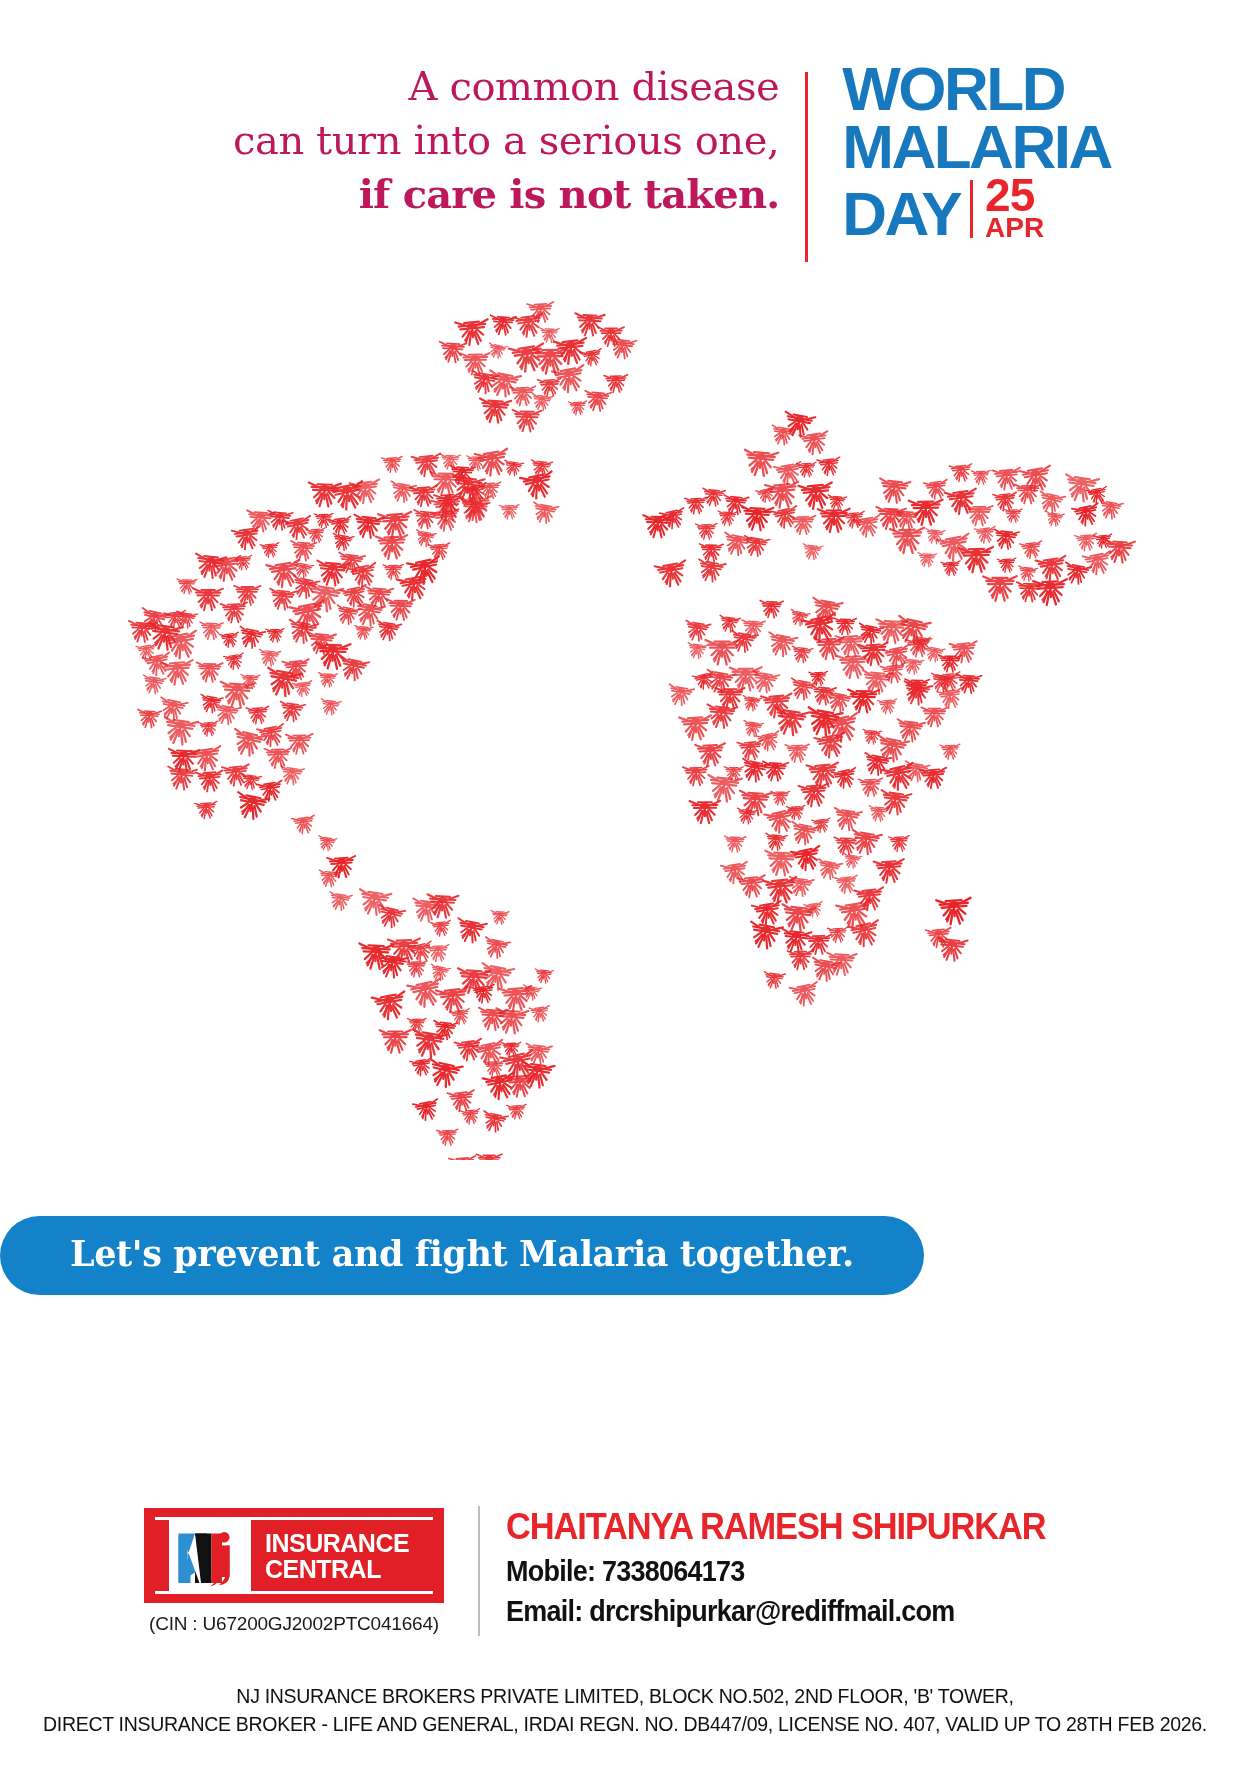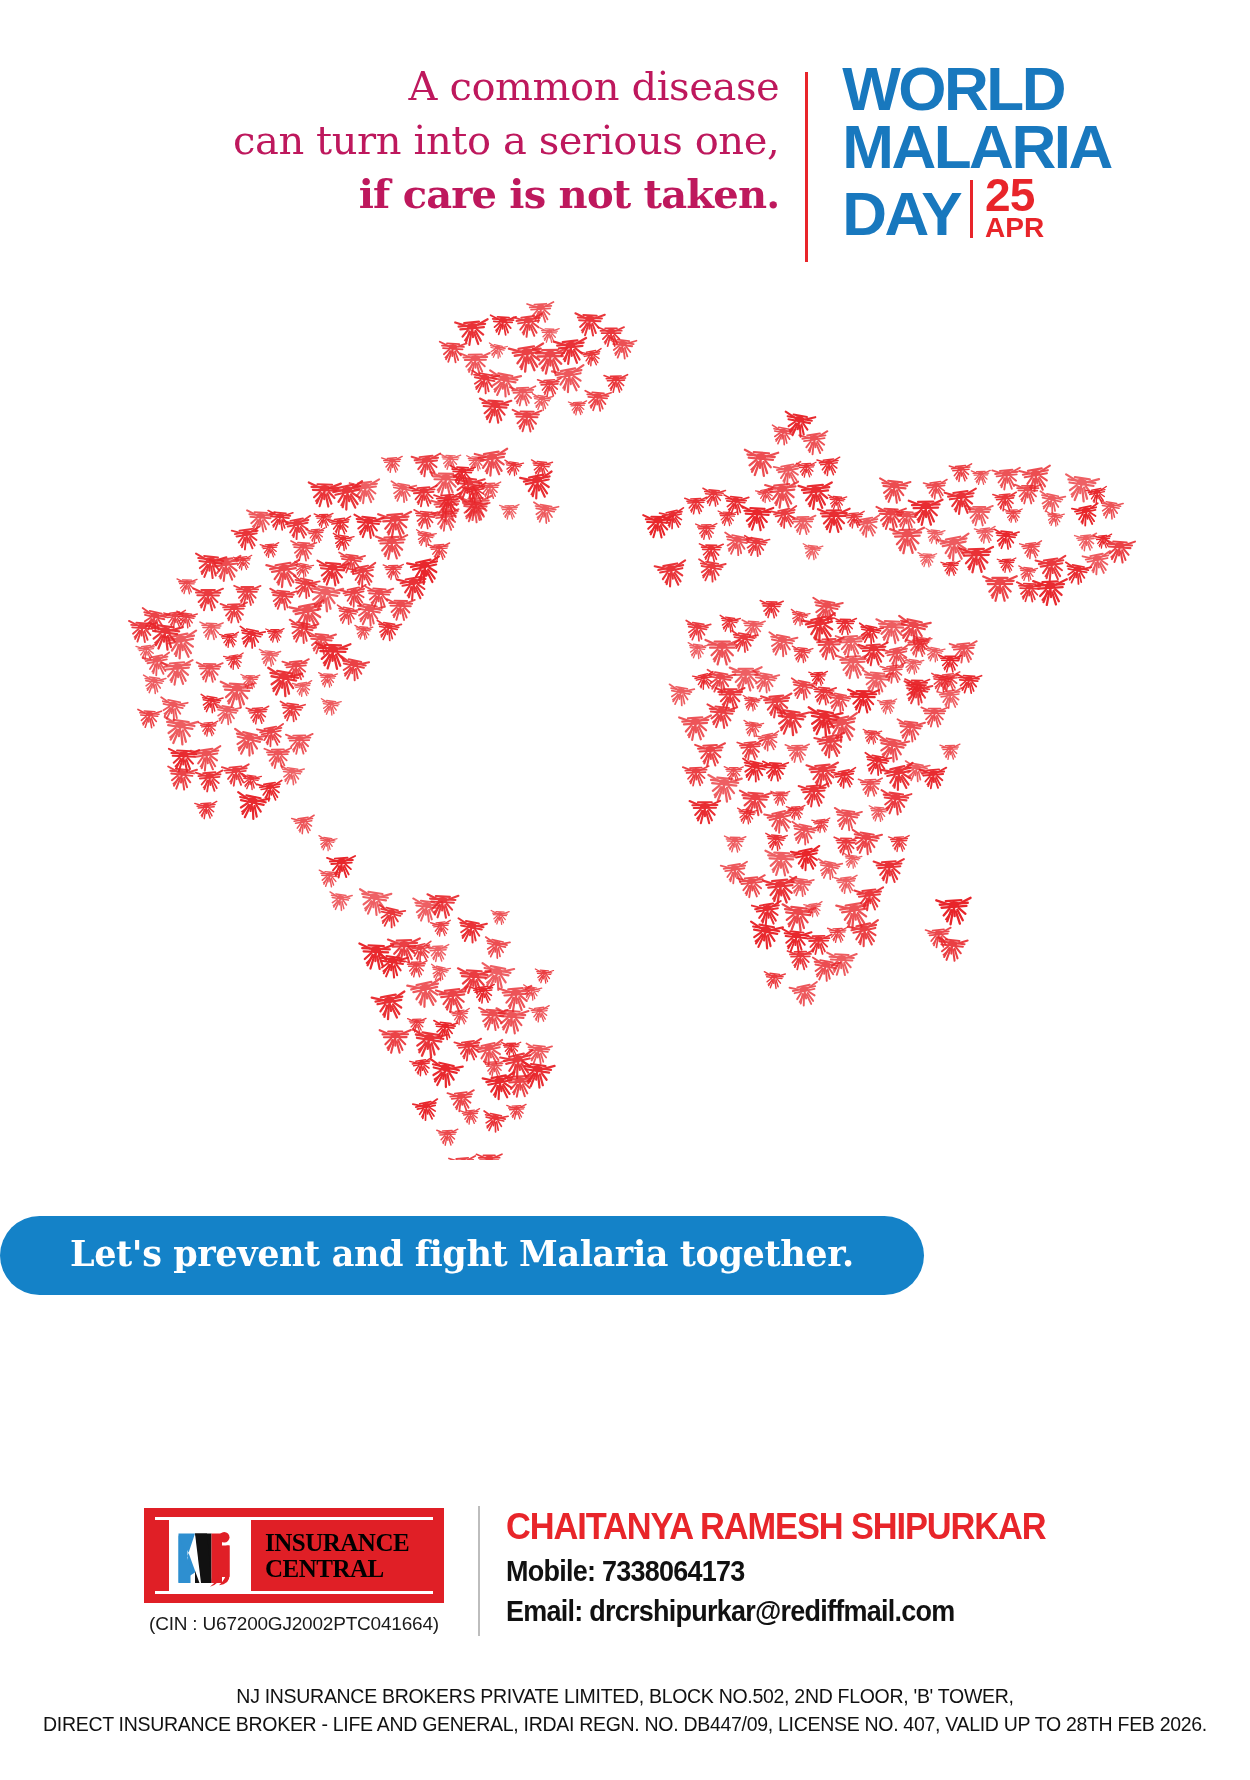--- a/index.html
+++ b/index.html
@@ -153,22 +153,22 @@
     width: 82px;
     height: 72px;
     margin-left: 22px;
     background: #ffffff;
     padding: 3px;
     box-sizing: border-box;
     flex: none;
   }
   #nj-text {
     margin-left: 14px;
-    color: #000000;
-    font-family: Liberation Serif, serif;
+    color: #ffffff;
+    font-family: Liberation Sans, sans-serif;
     font-weight: 700;
     font-size: 25px;
     line-height: 1.04;
     letter-spacing: -0.5px;
     text-align: left;
   }
   #cin {
     margin-top: 10px;
     font-size: 19px;
     color: #1a1a1a;

